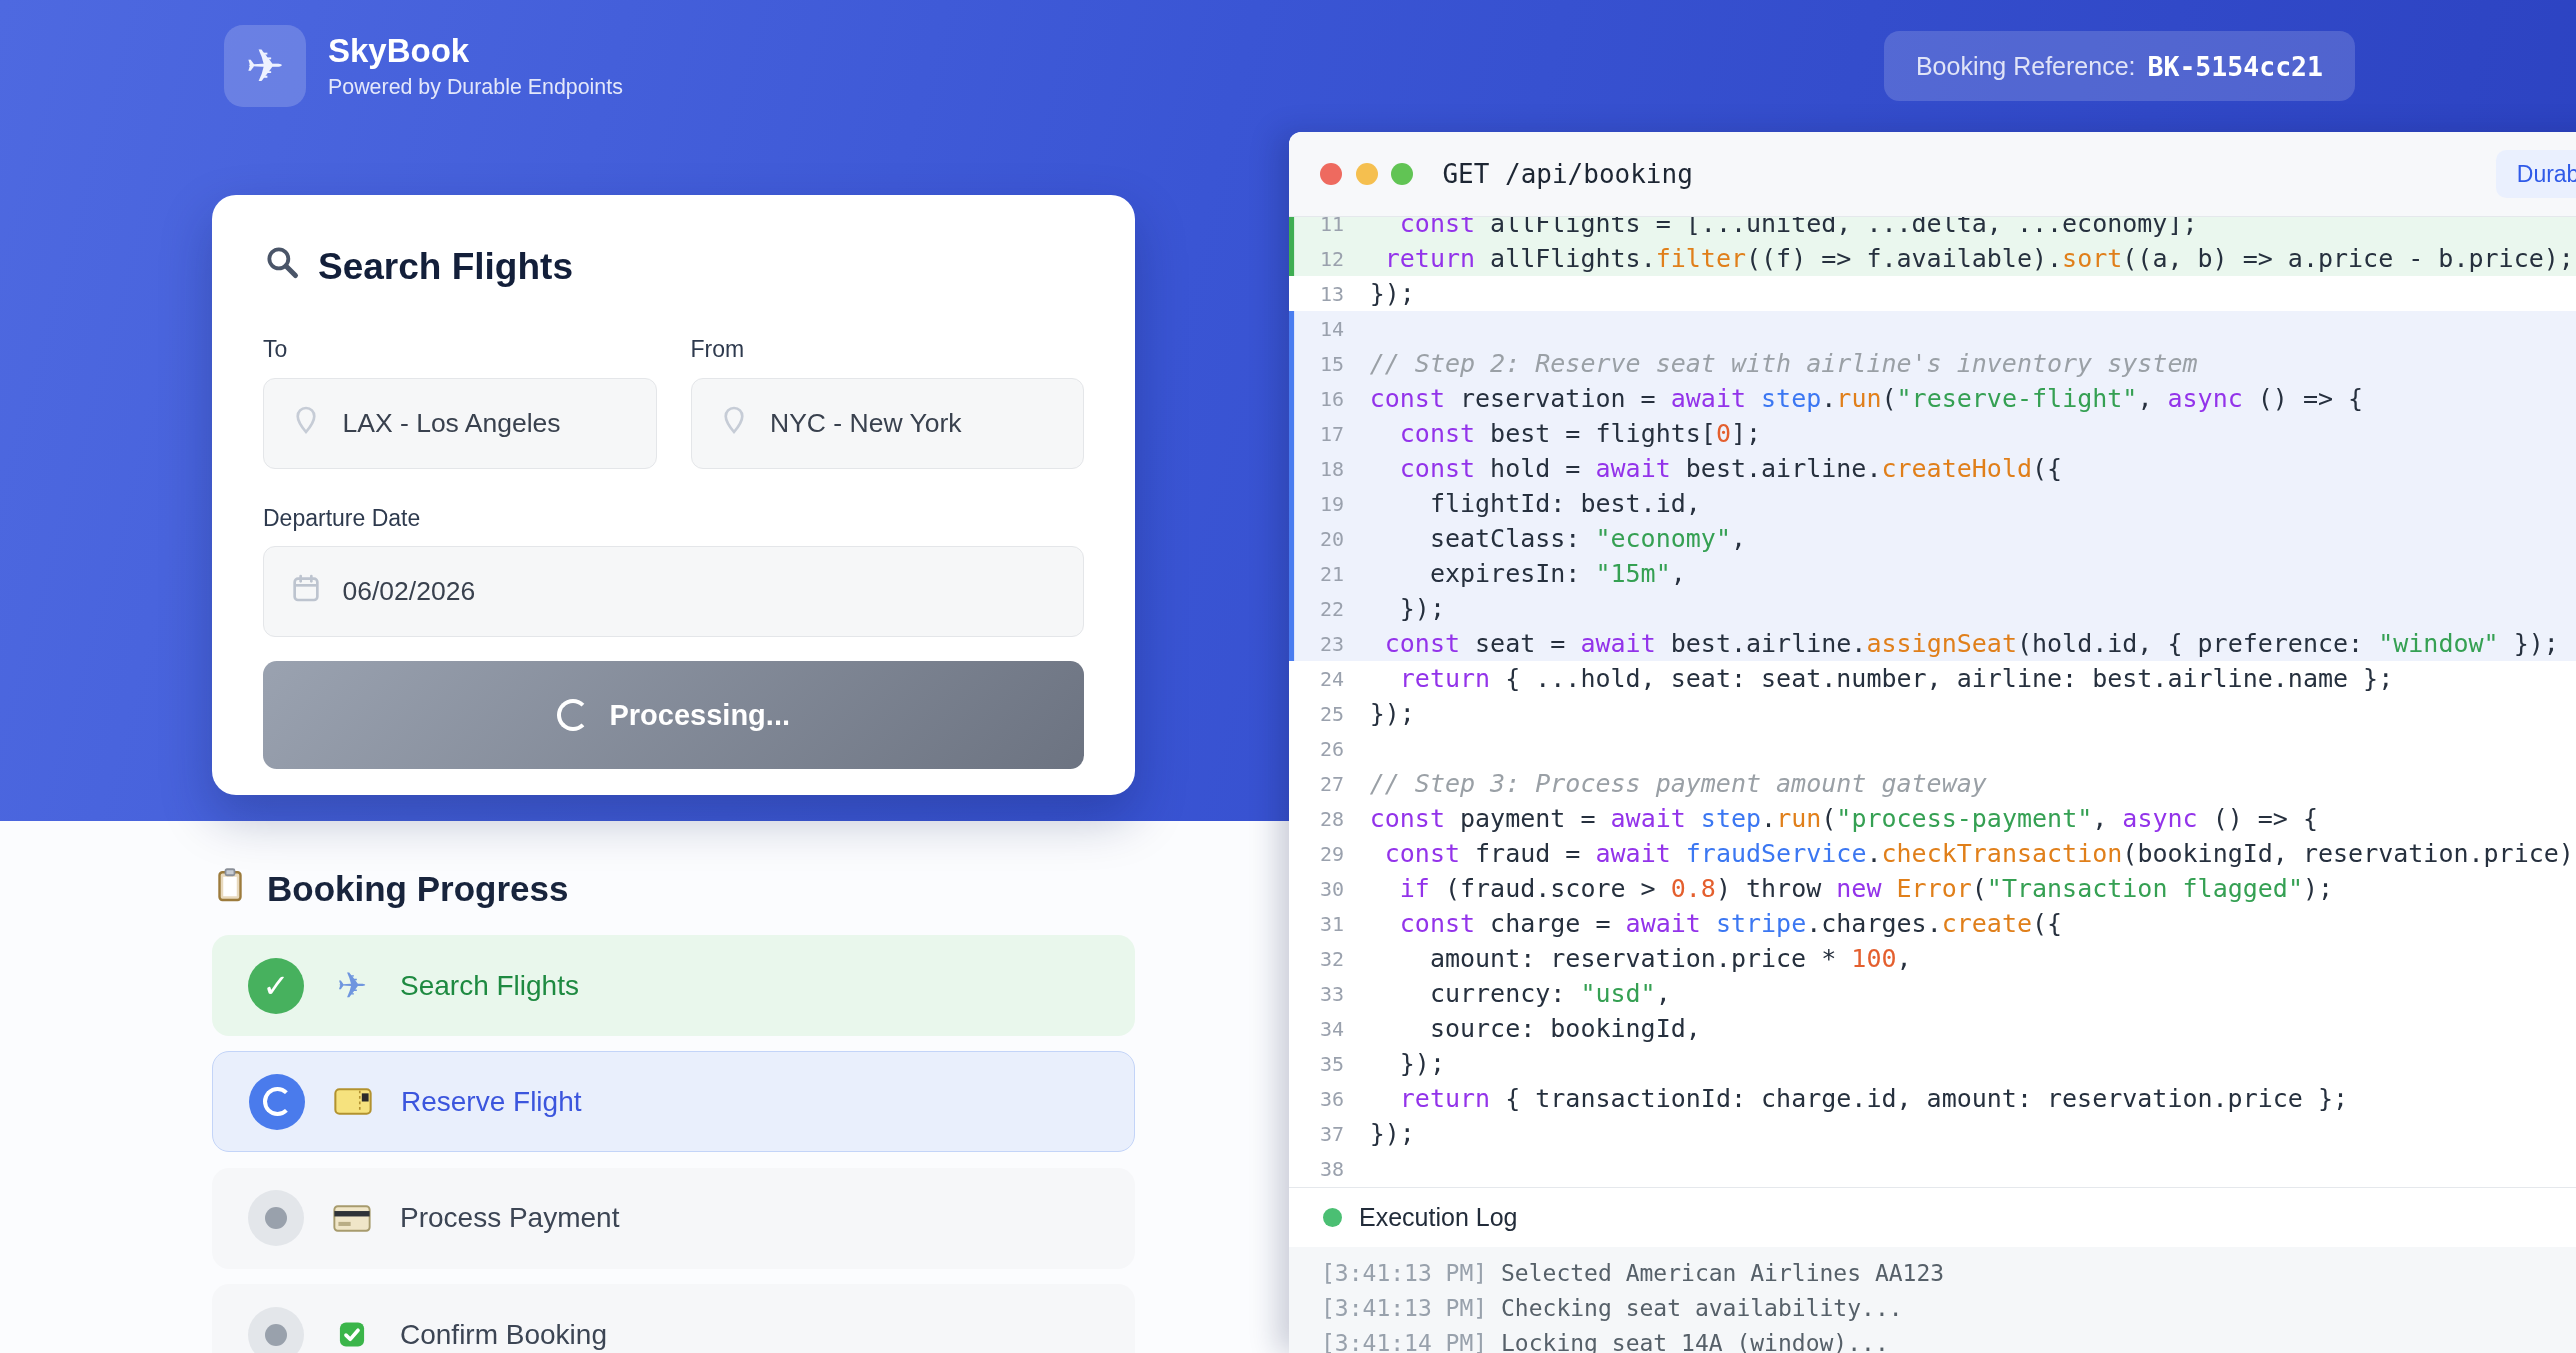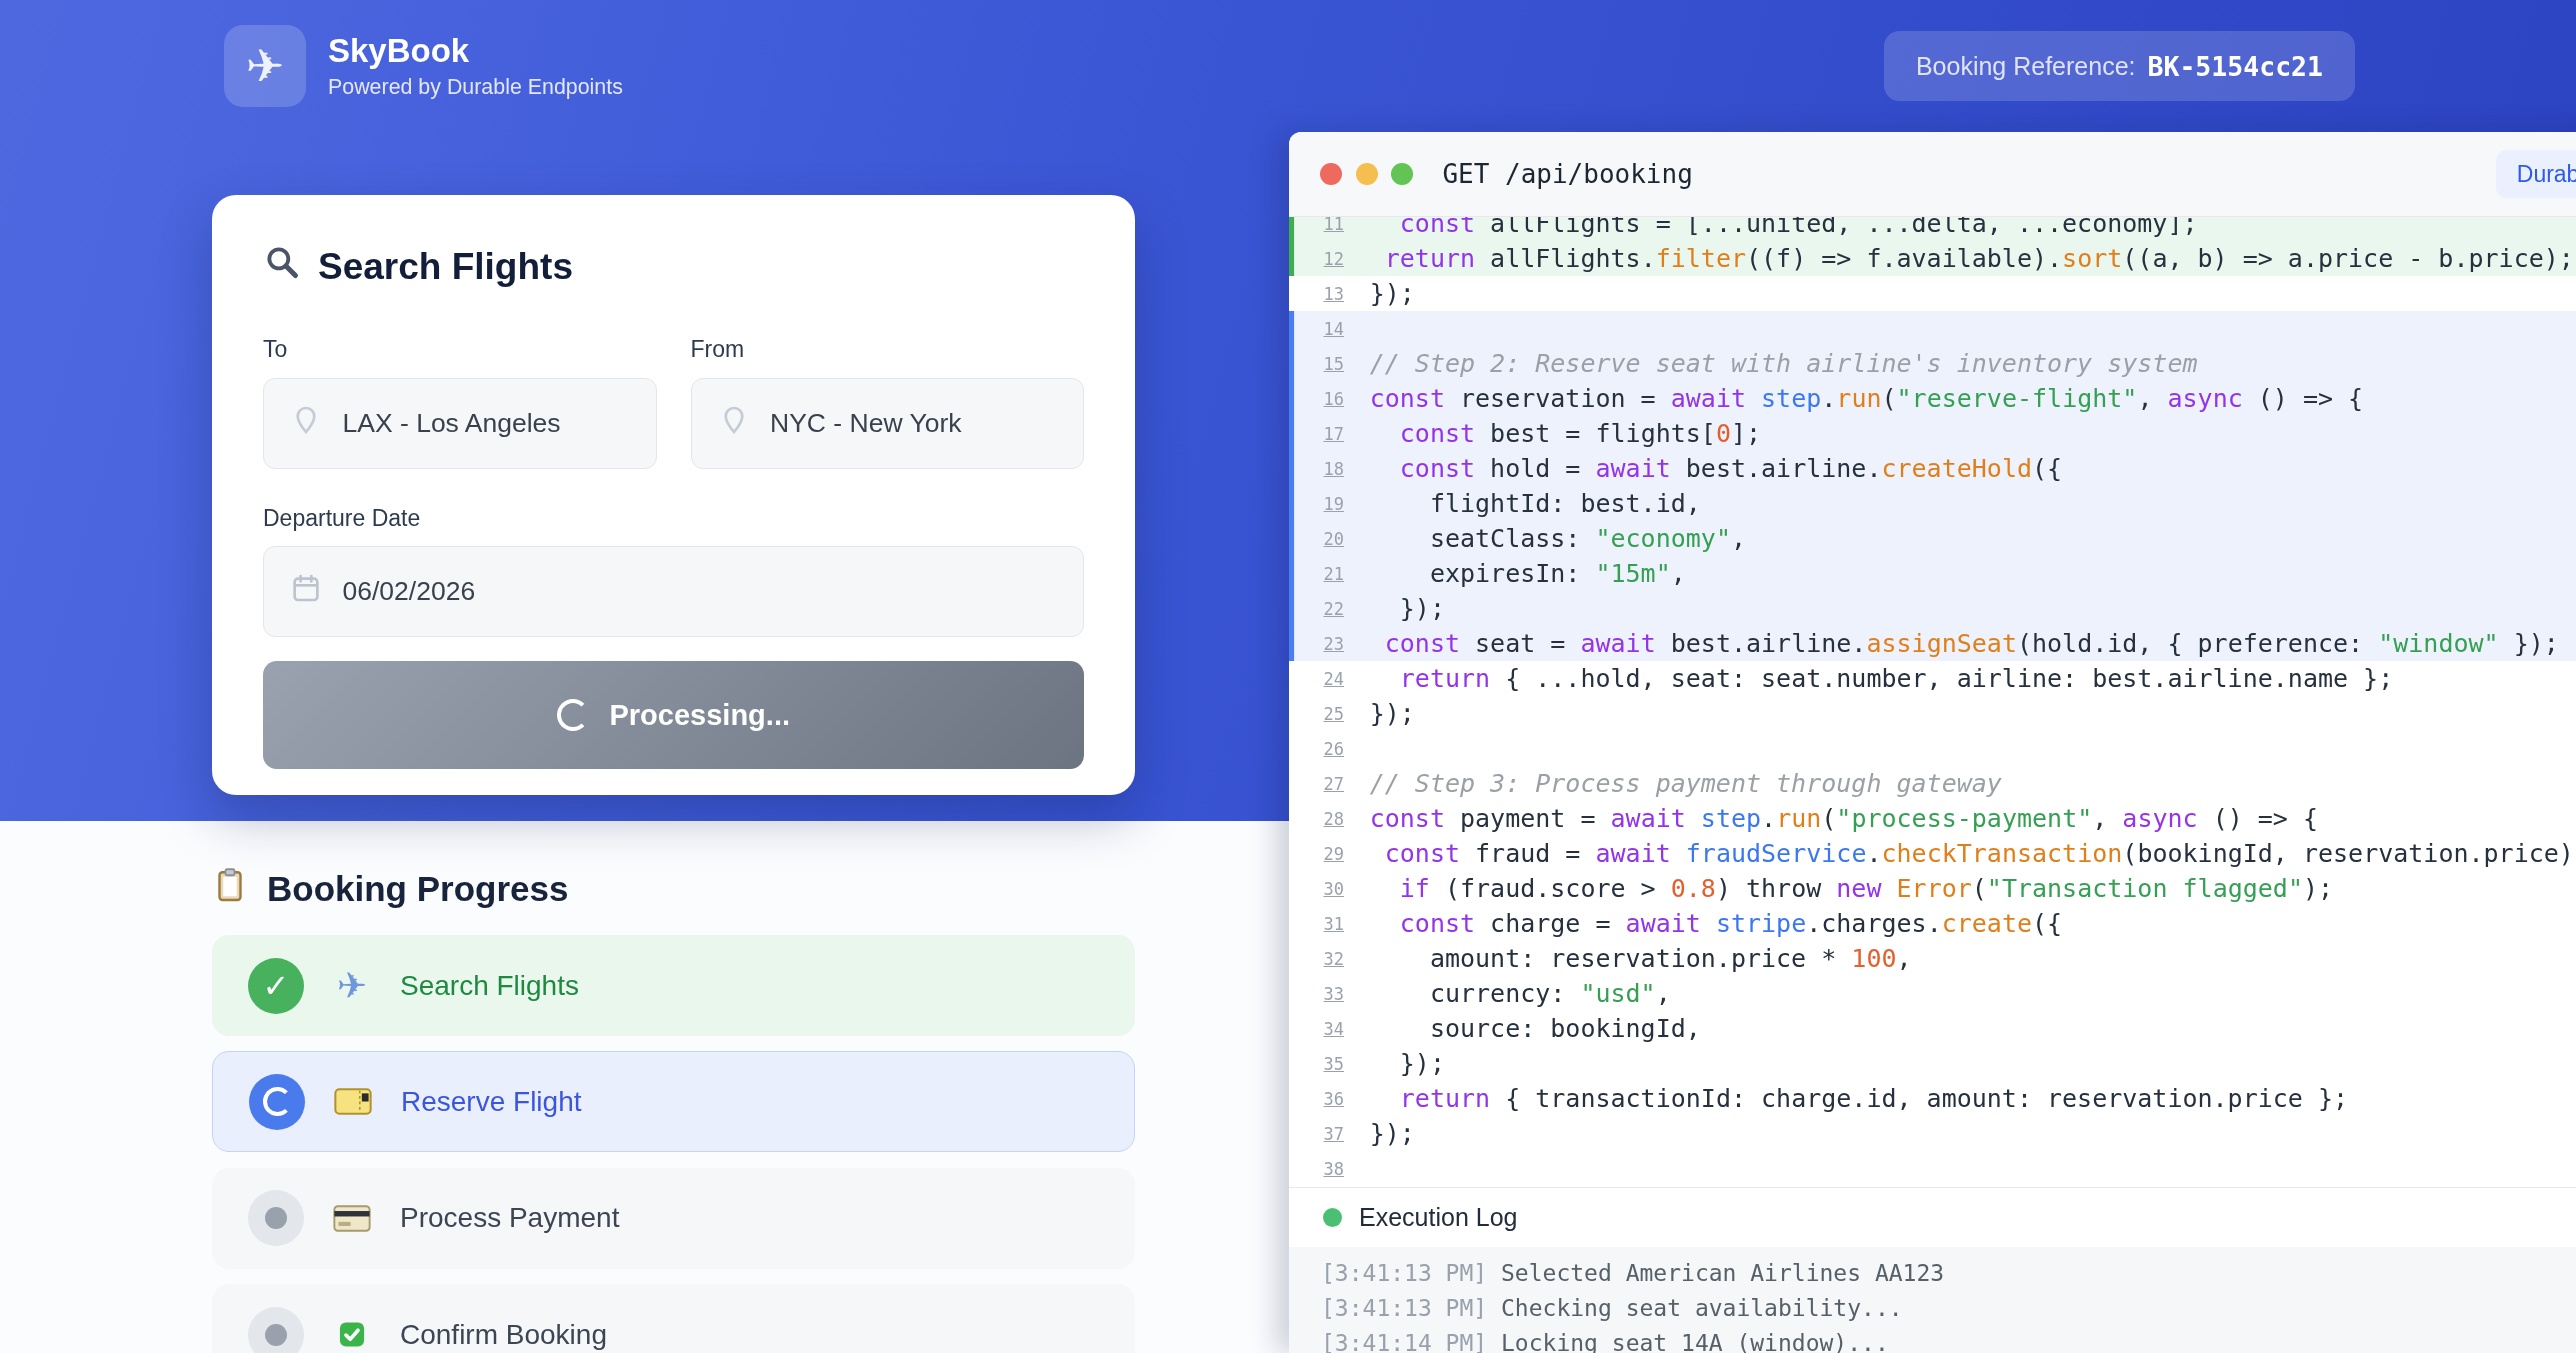--- a/index.html
+++ b/index.html
@@ -68,21 +68,21 @@
     display:flex;align-items:center;padding:0 38px 0 31px;border-radius:12px 0 0 0;box-sizing:border-box;}
   .dots{display:flex;gap:13.7px;}
   .dot-c{width:22px;height:22px;border-radius:50%;}
   .ed-title{margin-left:29px;font-family:"DejaVu Sans Mono",monospace;font-size:26px;color:#1d2633;}
   .ed-badge{margin-left:auto;font-size:23px;color:#2f5ae8;background:#eaf0fe;padding:10.3px 20.5px;border-radius:10.3px;}
   .code-area{flex:1;overflow:hidden;background:#fff;}
   .code-scroll{margin-top:-11px;}
   .code-line{display:flex;align-items:center;height:35px;font-family:"DejaVu Sans Mono",monospace;font-size:25px;white-space:pre;}
   .code-line.hl-green{background:#eaf7ee;box-shadow:inset 5.1px 0 0 #3fae52;}
   .code-line.hl-blue{background:#eef2fc;box-shadow:inset 5.1px 0 0 #4a7df0;}
-  .gutter{width:55px;flex-shrink:0;text-align:right;padding-right:15.4px;color:#9aa1ad;font-size:17px;text-decoration:underline;}
+  .gutter{width:55px;flex-shrink:0;text-align:right;padding-right:15.4px;color:#9aa1ad;font-size:20px;}
   .line-content{padding-left:10.3px;}
   .tk-pl{color:#26303e;} .tk-kw{color:#9333ea;} .tk-fn{color:#e07f1a;}
   .tk-obj{color:#3b77f2;} .tk-str{color:#35a053;} .tk-num{color:#e45f2e;}
   .tk-com{color:#9aa0a6;font-style:italic;}
   
   .log-header{height:60px;flex-shrink:0;background:#fff;border-top:1.7px solid #e5e8ec;
     display:flex;align-items:center;padding:0 38px 0 34px;box-sizing:border-box;}
   .log-dot{width:19px;height:19px;border-radius:50%;background:#4bbf73;}
   .log-title{margin-left:17px;font-size:25px;color:#222c3a;font-weight:normal;}
   .log-clear{margin-left:auto;font-size:23px;color:#6d7683;cursor:pointer;}
@@ -237,21 +237,21 @@
         <div class="code-line hl-blue"><span class="gutter">17</span><span class="line-content"><span class="tk-pl">  </span><span class="tk-kw">const</span><span class="tk-pl"> best = flights[</span><span class="tk-num">0</span><span class="tk-pl">];</span></span></div>
         <div class="code-line hl-blue"><span class="gutter">18</span><span class="line-content"><span class="tk-pl">  </span><span class="tk-kw">const</span><span class="tk-pl"> hold = </span><span class="tk-kw">await</span><span class="tk-pl"> best.airline.</span><span class="tk-fn">createHold</span><span class="tk-pl">({</span></span></div>
         <div class="code-line hl-blue"><span class="gutter">19</span><span class="line-content"><span class="tk-pl">    flightId: best.id,</span></span></div>
         <div class="code-line hl-blue"><span class="gutter">20</span><span class="line-content"><span class="tk-pl">    seatClass: </span><span class="tk-str">"economy"</span><span class="tk-pl">,</span></span></div>
         <div class="code-line hl-blue"><span class="gutter">21</span><span class="line-content"><span class="tk-pl">    expiresIn: </span><span class="tk-str">"15m"</span><span class="tk-pl">,</span></span></div>
         <div class="code-line hl-blue"><span class="gutter">22</span><span class="line-content"><span class="tk-pl">  });</span></span></div>
         <div class="code-line hl-blue"><span class="gutter">23</span><span class="line-content"><span class="tk-pl"> </span><span class="tk-kw">const</span><span class="tk-pl"> seat = </span><span class="tk-kw">await</span><span class="tk-pl"> best.airline.</span><span class="tk-fn">assignSeat</span><span class="tk-pl">(hold.id, { preference: </span><span class="tk-str">"window"</span><span class="tk-pl"> });</span></span></div>
         <div class="code-line"><span class="gutter">24</span><span class="line-content"><span class="tk-pl">  </span><span class="tk-kw">return</span><span class="tk-pl"> { ...hold, seat: seat.number, airline: best.airline.name };</span></span></div>
         <div class="code-line"><span class="gutter">25</span><span class="line-content"><span class="tk-pl">});</span></span></div>
         <div class="code-line"><span class="gutter">26</span><span class="line-content"></span></div>
-        <div class="code-line"><span class="gutter">27</span><span class="line-content"><span class="tk-com">// Step 3: Process payment through gateway</span></span></div>
+        <div class="code-line"><span class="gutter">27</span><span class="line-content"><span class="tk-com">// Step 3: Process payment amount gateway</span></span></div>
         <div class="code-line"><span class="gutter">28</span><span class="line-content"><span class="tk-kw">const</span><span class="tk-pl"> payment = </span><span class="tk-kw">await</span><span class="tk-pl"> </span><span class="tk-obj">step</span><span class="tk-pl">.</span><span class="tk-fn">run</span><span class="tk-pl">(</span><span class="tk-str">"process-payment"</span><span class="tk-pl">, </span><span class="tk-kw">async</span><span class="tk-pl"> () =&gt; {</span></span></div>
         <div class="code-line"><span class="gutter">29</span><span class="line-content"><span class="tk-pl"> </span><span class="tk-kw">const</span><span class="tk-pl"> fraud = </span><span class="tk-kw">await</span><span class="tk-pl"> </span><span class="tk-obj">fraudService</span><span class="tk-pl">.</span><span class="tk-fn">checkTransaction</span><span class="tk-pl">(bookingId, reservation.price);</span></span></div>
         <div class="code-line"><span class="gutter">30</span><span class="line-content"><span class="tk-pl">  </span><span class="tk-kw">if</span><span class="tk-pl"> (fraud.score &gt; </span><span class="tk-num">0.8</span><span class="tk-pl">) throw </span><span class="tk-kw">new</span><span class="tk-pl"> </span><span class="tk-fn">Error</span><span class="tk-pl">(</span><span class="tk-str">"Transaction flagged"</span><span class="tk-pl">);</span></span></div>
         <div class="code-line"><span class="gutter">31</span><span class="line-content"><span class="tk-pl">  </span><span class="tk-kw">const</span><span class="tk-pl"> charge = </span><span class="tk-kw">await</span><span class="tk-pl"> </span><span class="tk-obj">stripe</span><span class="tk-pl">.charges.</span><span class="tk-fn">create</span><span class="tk-pl">({</span></span></div>
         <div class="code-line"><span class="gutter">32</span><span class="line-content"><span class="tk-pl">    amount: reservation.price * </span><span class="tk-num">100</span><span class="tk-pl">,</span></span></div>
         <div class="code-line"><span class="gutter">33</span><span class="line-content"><span class="tk-pl">    currency: </span><span class="tk-str">"usd"</span><span class="tk-pl">,</span></span></div>
         <div class="code-line"><span class="gutter">34</span><span class="line-content"><span class="tk-pl">    source: bookingId,</span></span></div>
         <div class="code-line"><span class="gutter">35</span><span class="line-content"><span class="tk-pl">  });</span></span></div>
         <div class="code-line"><span class="gutter">36</span><span class="line-content"><span class="tk-pl">  </span><span class="tk-kw">return</span><span class="tk-pl"> { transactionId: charge.id, amount: reservation.price };</span></span></div>
         <div class="code-line"><span class="gutter">37</span><span class="line-content"><span class="tk-pl">});</span></span></div>

